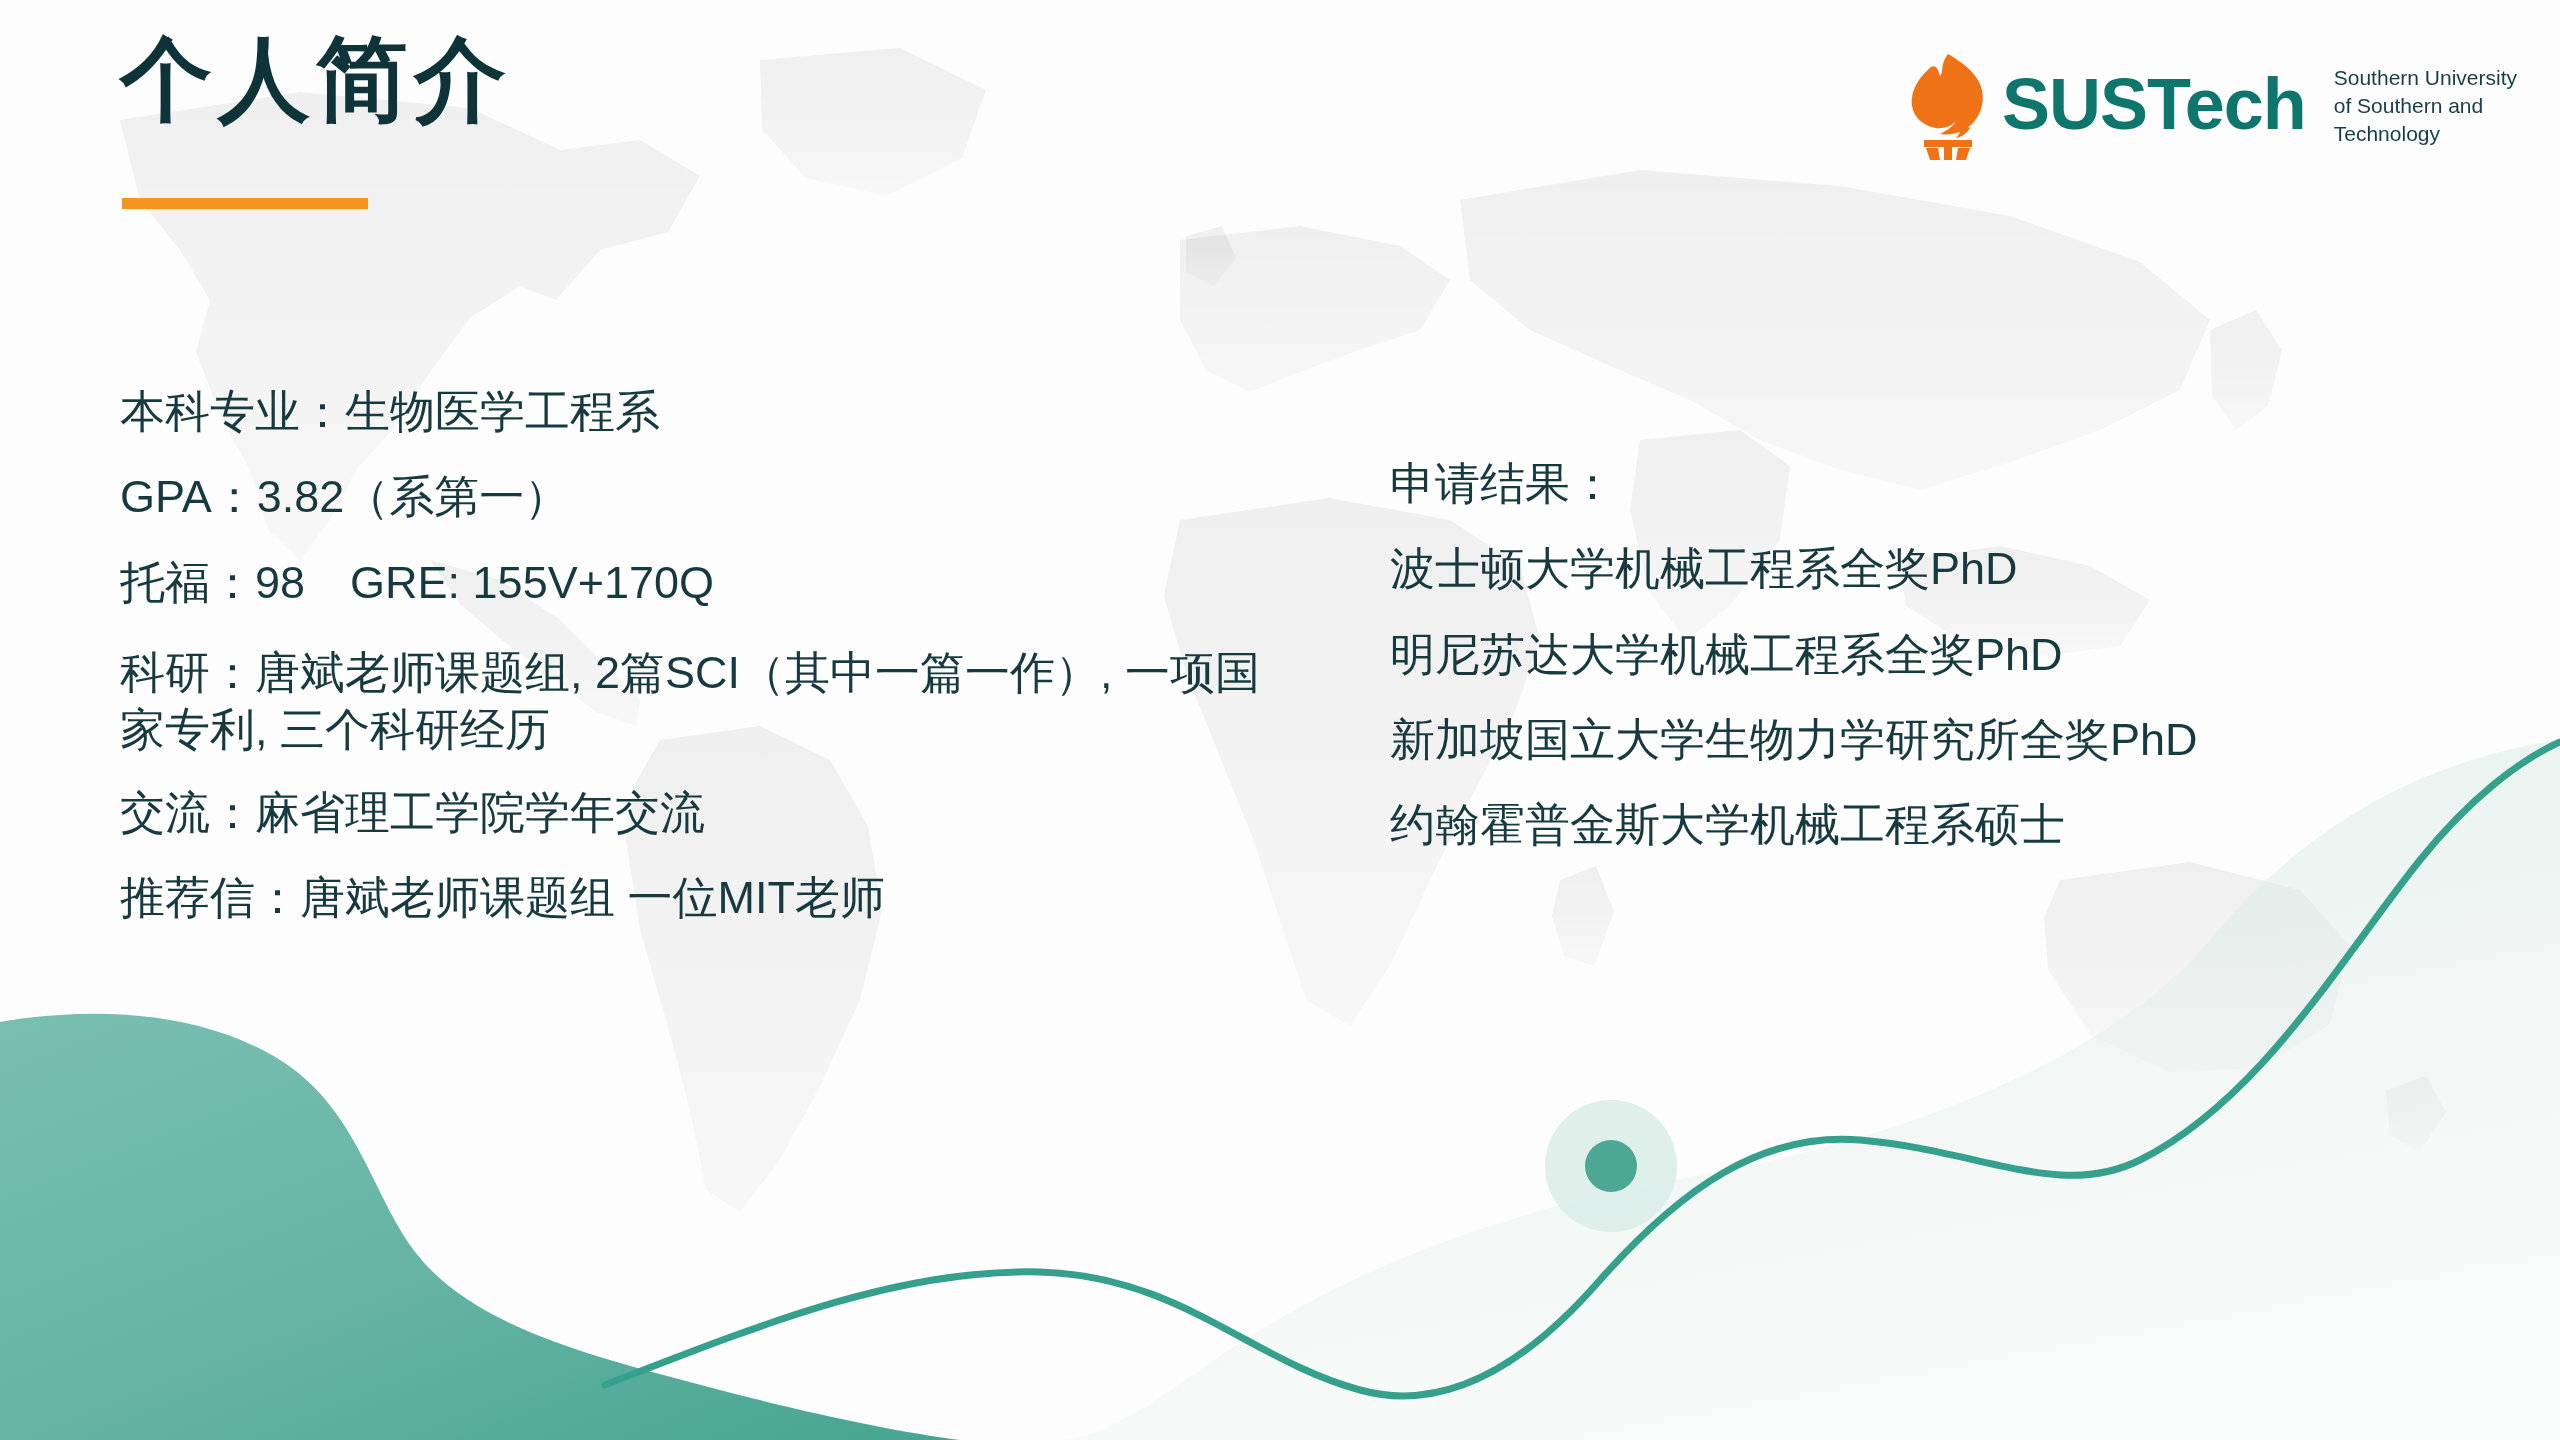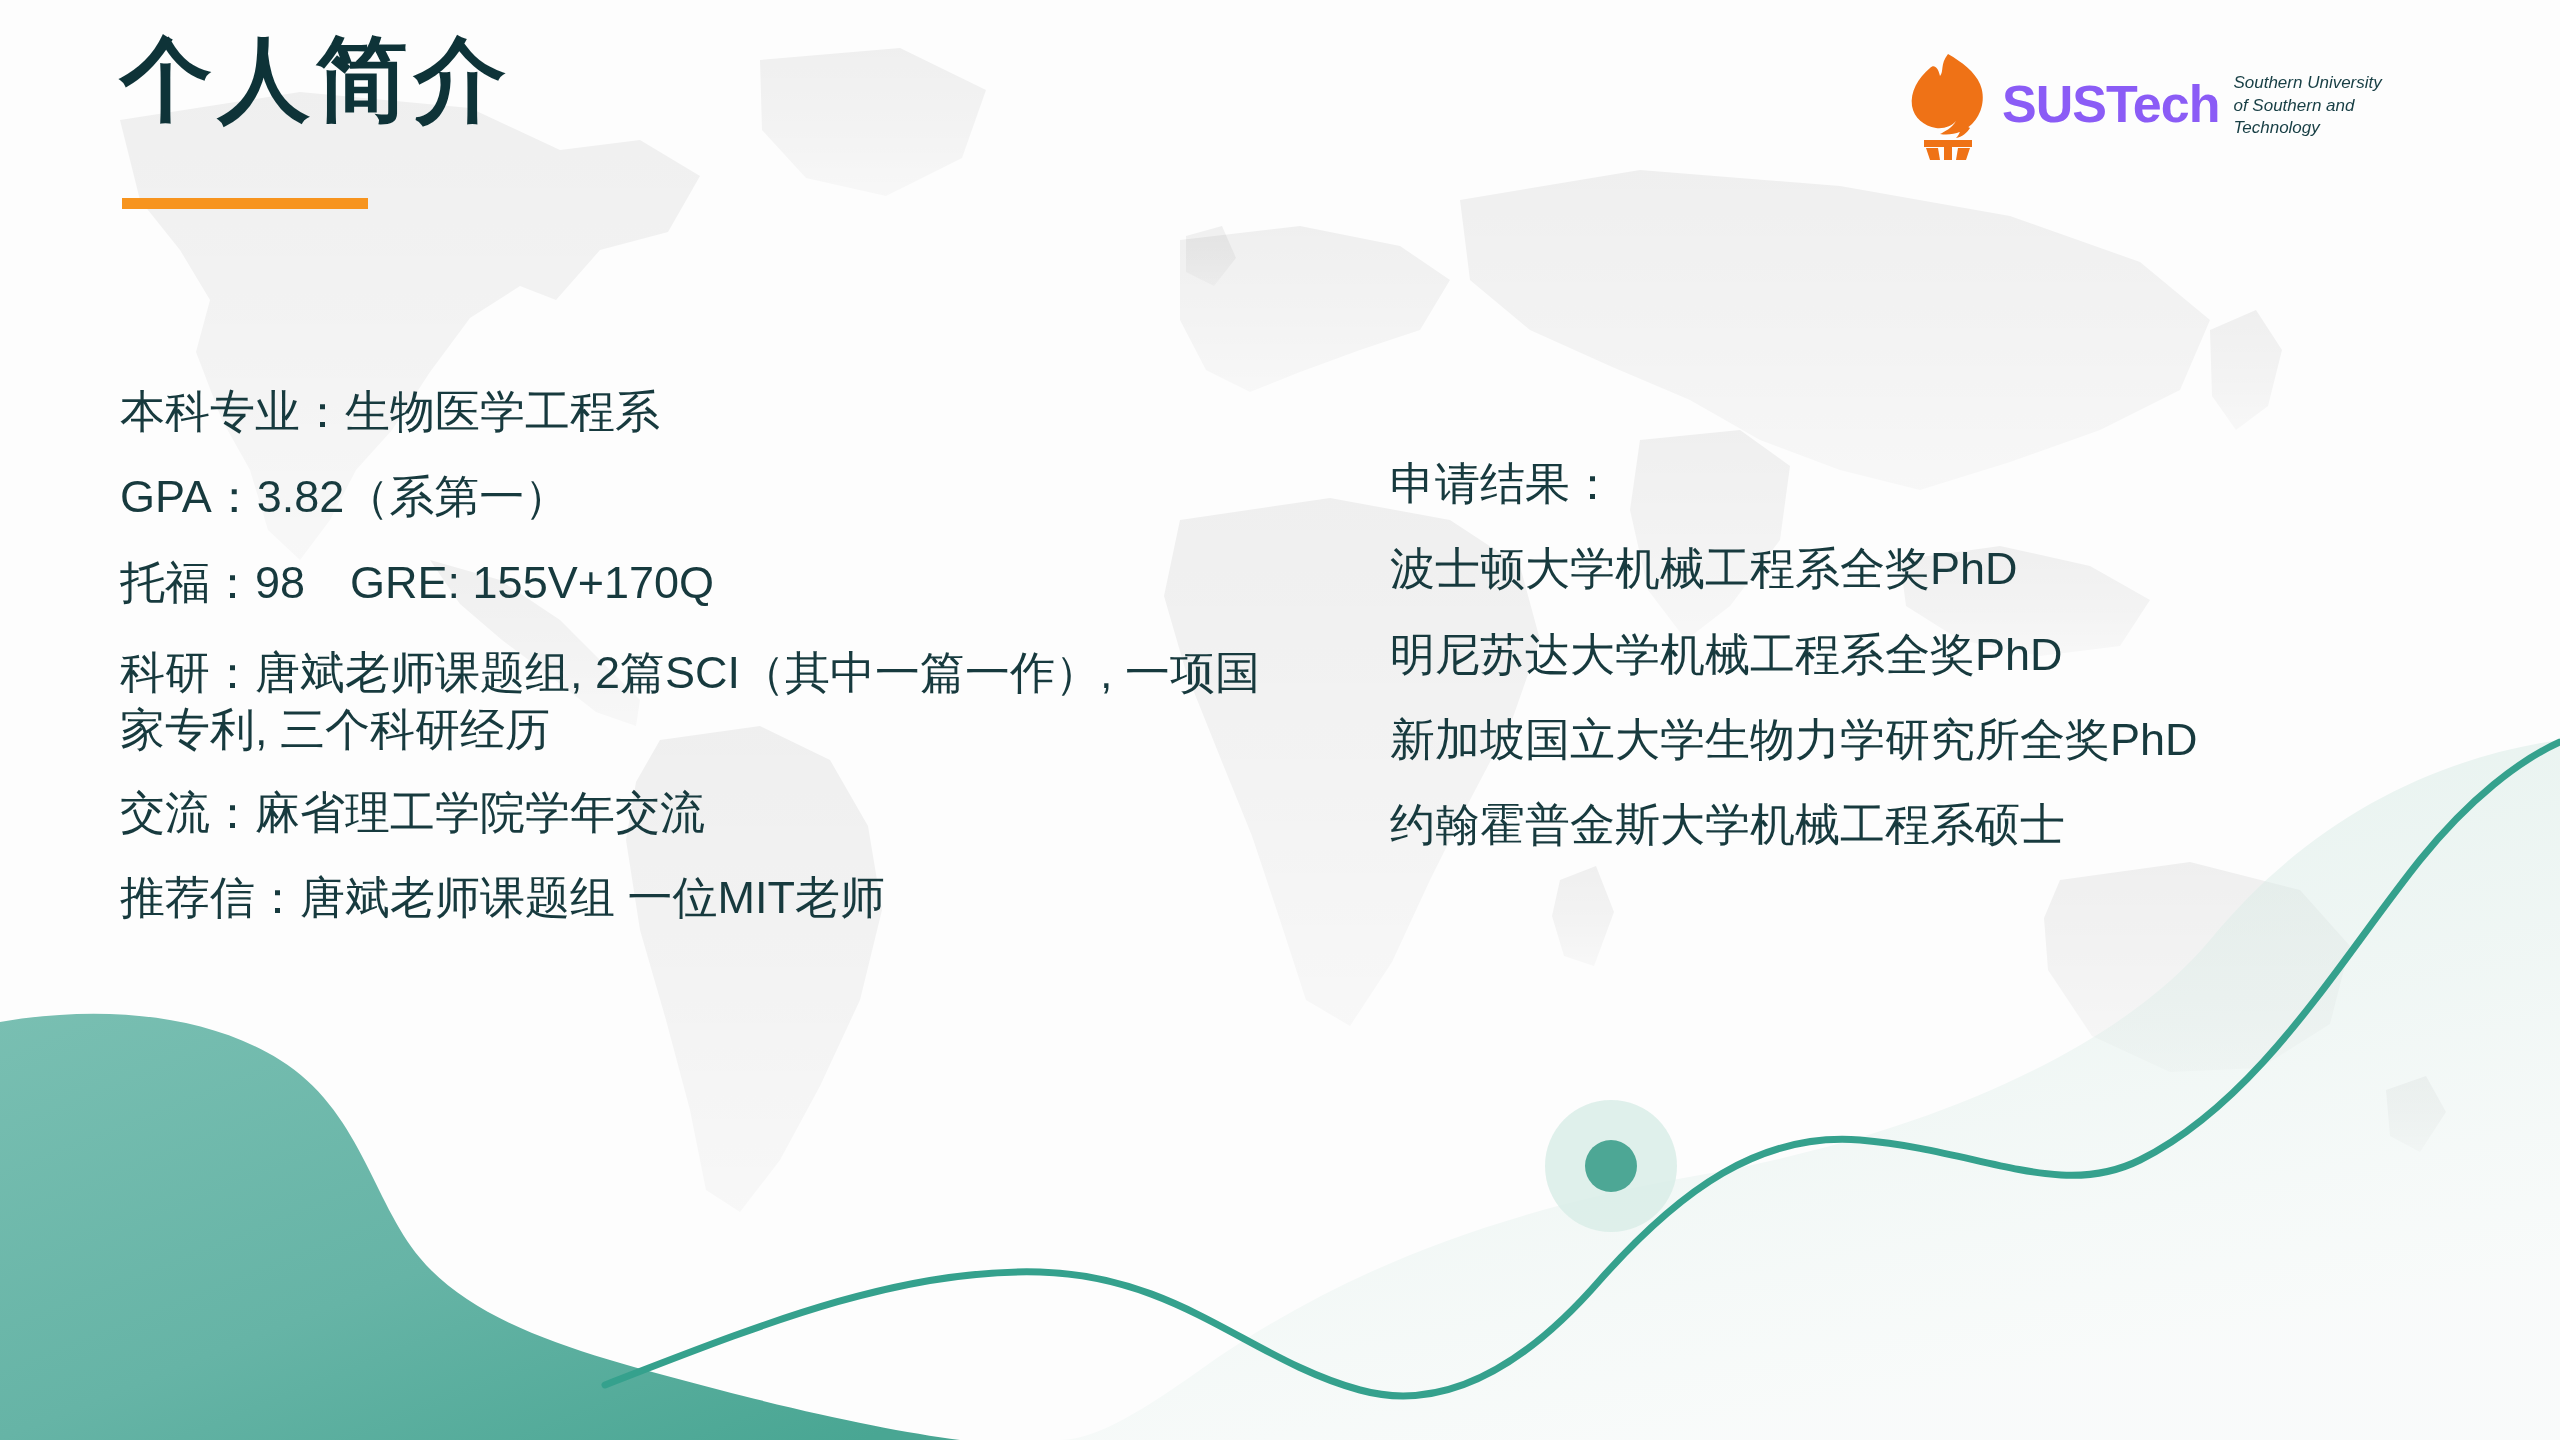--- a/index.html
+++ b/index.html
@@ -58,37 +58,36 @@
   .logo {
     position: absolute;
     left: 1900px;
     top: 48px;
     height: 112px;
     display: flex;
     align-items: center;
   }
   .logo-mark { width: 96px; height: 112px; flex: 0 0 auto; }
   .logo-wordmark {
-    font-size: 52px;
+    font-size: 72px;
     font-weight: bold;
-    color: #8b5cf6;
+    color: #0f766e;
     letter-spacing: -1px;
     line-height: 1;
     margin-left: 6px;
     white-space: nowrap;
   }
   .logo-tagline {
-    margin-left: 14px;
+    margin-left: 28px;
     margin-top: 4px;
-    font-size: 17px;
+    font-size: 21px;
     line-height: 1.32;
     color: #173E44;
     white-space: nowrap;
     font-weight: 500;
-    font-style: italic;
   }
 
   
   .col {
     position: absolute;
     color: #173A3E;
     font-size: 45px;
     line-height: 1.05;
   }
   .col-left  { left: 120px; top: 388px;  width: 1180px; }

